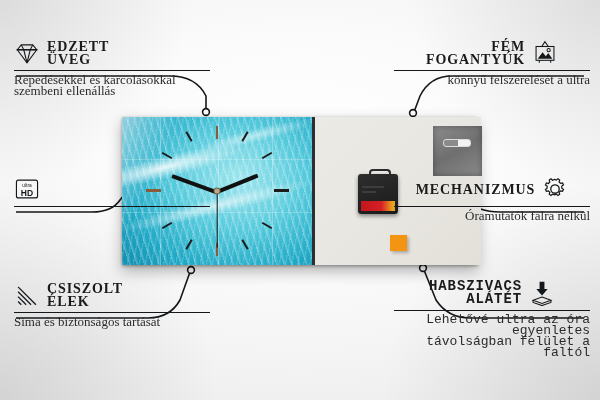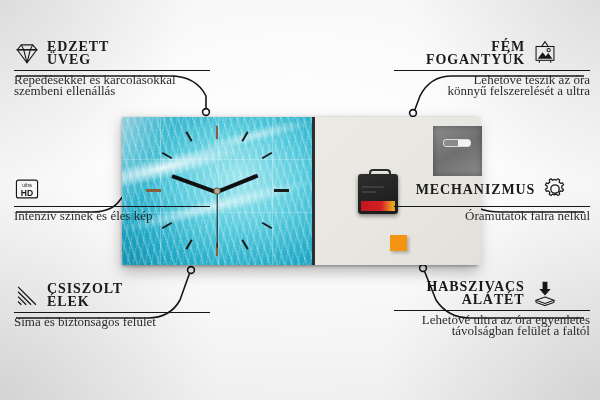--- a/index.html
+++ b/index.html
@@ -79,21 +79,21 @@
   .left .head{justify-content:flex-start;}
   .left .title{text-align:left;}
   .left .sub{text-align:left;}
   .right{right:10px;}
   .right .head{justify-content:center;}
   .right .title{text-align:right;}
   .right .sub{text-align:right;}
   .ico{width:26px;height:26px;flex:0 0 26px;display:block;}
 
   .c1{top:40px;} .c2{top:176px;} .c3{top:282px;}
-  .c4{top:40px;} .c5{top:176px;} .c6{top:280px;}
+  .c4{top:40px;} .c5{top:176px;} .c6{top:280px;font-family:Liberation Mono, monospace;}
 
   svg.lines{position:absolute;left:0;top:0;width:600px;height:400px;pointer-events:none;}
 </style>
 </head>
 <body>
 
 <div class="vignette"></div>
 
 <div class="stage">
 
@@ -182,56 +182,54 @@
 
   <div class="callout left c2">
     <div class="head">
       <svg class="ico" viewBox="0 0 32 32">
         <rect x="3" y="5" width="26" height="22" rx="2.5" fill="none" stroke="#15181a" stroke-width="1.4"></rect>
         <text x="16" y="14" font-family="'Liberation Sans',sans-serif" font-size="6" text-anchor="middle" fill="#15181a">ultra</text>
         <text x="16" y="24" font-family="'Liberation Sans',sans-serif" font-size="10.5" font-weight="bold" text-anchor="middle" fill="#15181a">HD</text>
       </svg>
     </div>
     <div class="rule"></div>
-    <div class="sub">Intenzív színek és éles kép</div>
   </div>
 
   <div class="callout left c3">
     <div class="head">
       <svg class="ico" viewBox="0 0 32 32" stroke="#15181a" stroke-width="1.6" fill="none">
         <path d="M5 6 L27 28"></path>
         <path d="M5 12 L21 28"></path>
         <path d="M5 18 L15 28"></path>
         <path d="M5 24 L9 28"></path>
       </svg>
       <div>
         <div class="title">CSISZOLT</div>
         <div class="title">ÉLEK</div>
       </div>
     </div>
     <div class="rule"></div>
-    <div class="sub">Sima és biztonságos felület</div>
+    <div class="sub">Sima és biztonságos tartását</div>
   </div>
 
   <div class="callout right c4">
     <div class="head">
       <div>
         <div class="title">FÉM</div>
         <div class="title">FOGANTYÚK</div>
       </div>
       <svg class="ico" viewBox="0 0 32 32" stroke="#15181a" stroke-width="1.3" fill="none">
         <path d="M16 2 L12 8 H20 Z"></path>
         <rect x="5" y="8" width="22" height="17"></rect>
         <path d="M7 23 L13 15 L17 20 L20 16 L25 23 Z" fill="#15181a" stroke="none"></path>
         <circle cx="20.5" cy="12.5" r="2"></circle>
         <path d="M9 25 V28 M23 25 V28"></path>
       </svg>
     </div>
     <div class="rule"></div>
-    <div class="sub">Lehetővé teszik az óra</div>
     <div class="sub">könnyű felszerelését a ultra</div>
   </div>
 
   <div class="callout right c5">
     <div class="head">
       <div>
         <div class="title">MECHANIZMUS</div>
       </div>
       <svg class="ico" viewBox="0 0 32 32" stroke="#15181a" stroke-width="1.6" fill="none">
         <path d="M16 4.2 l2.6 .9 1.9-1.9 2.3 1.7-.7 2.6 1.9 1.9 2.6-.7 1.2 2.6-2.2 1.6v2.7l2.2 1.6-1.2 2.6-2.6-.7-1.9 1.9.7 2.6-2.3 1.7-1.9-1.9-2.6.9-2.6-.9-1.9 1.9-2.3-1.7.7-2.6-1.9-1.9-2.6.7-1.2-2.6 2.2-1.6v-2.7L4.2 11.4l1.2-2.6 2.6.7 1.9-1.9-.7-2.6 2.3-1.7 1.9 1.9z" transform="translate(0.3,0.3) scale(0.94)"></path>

